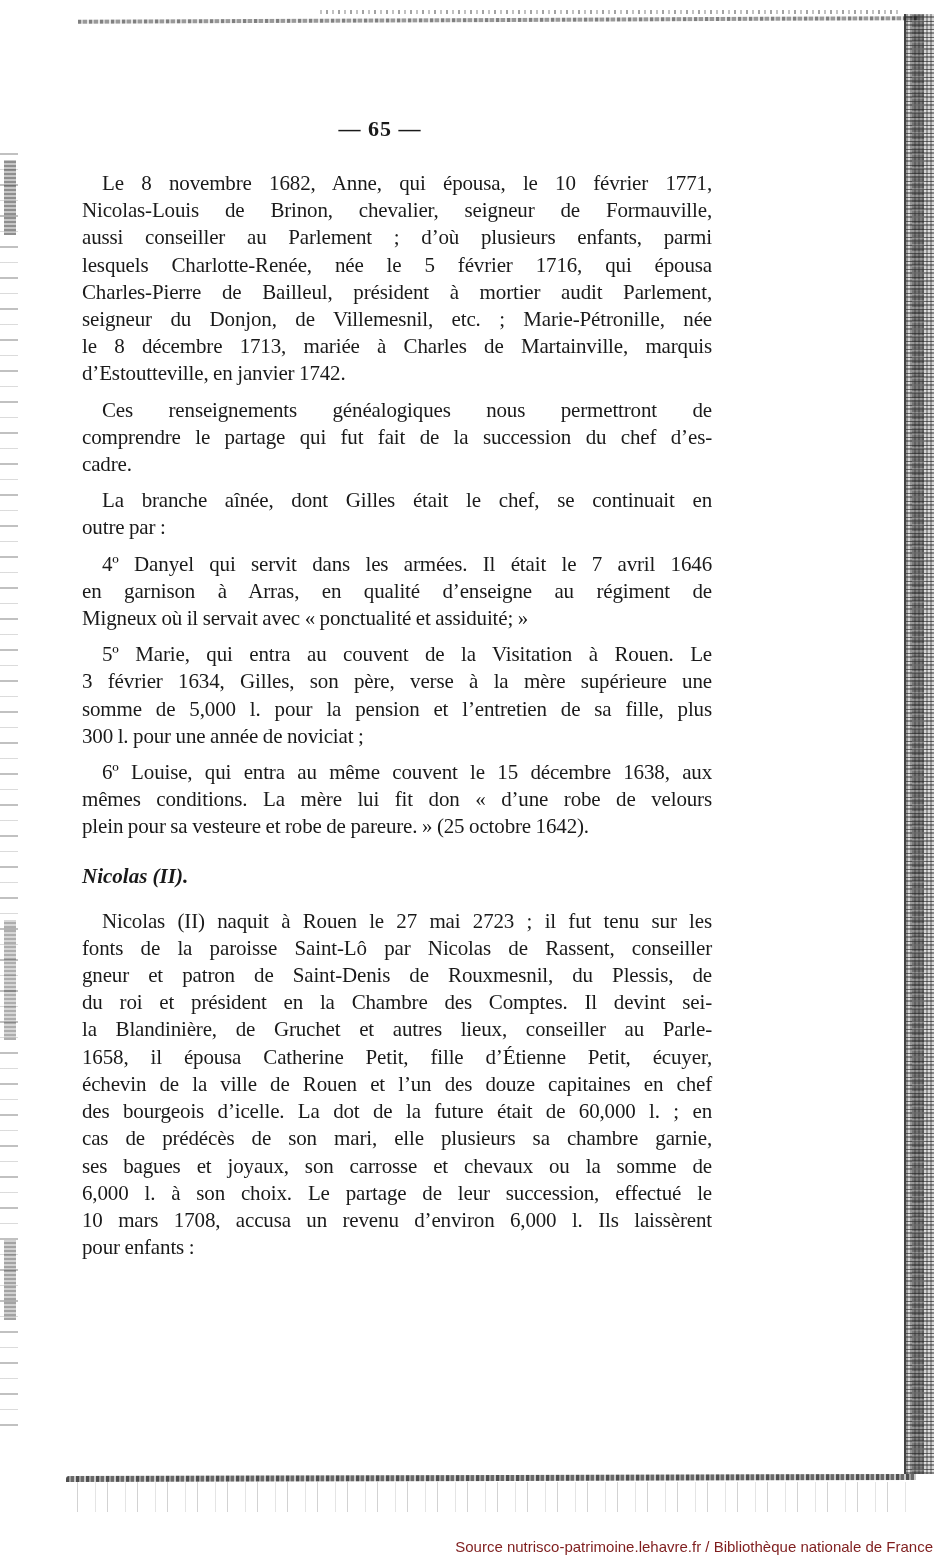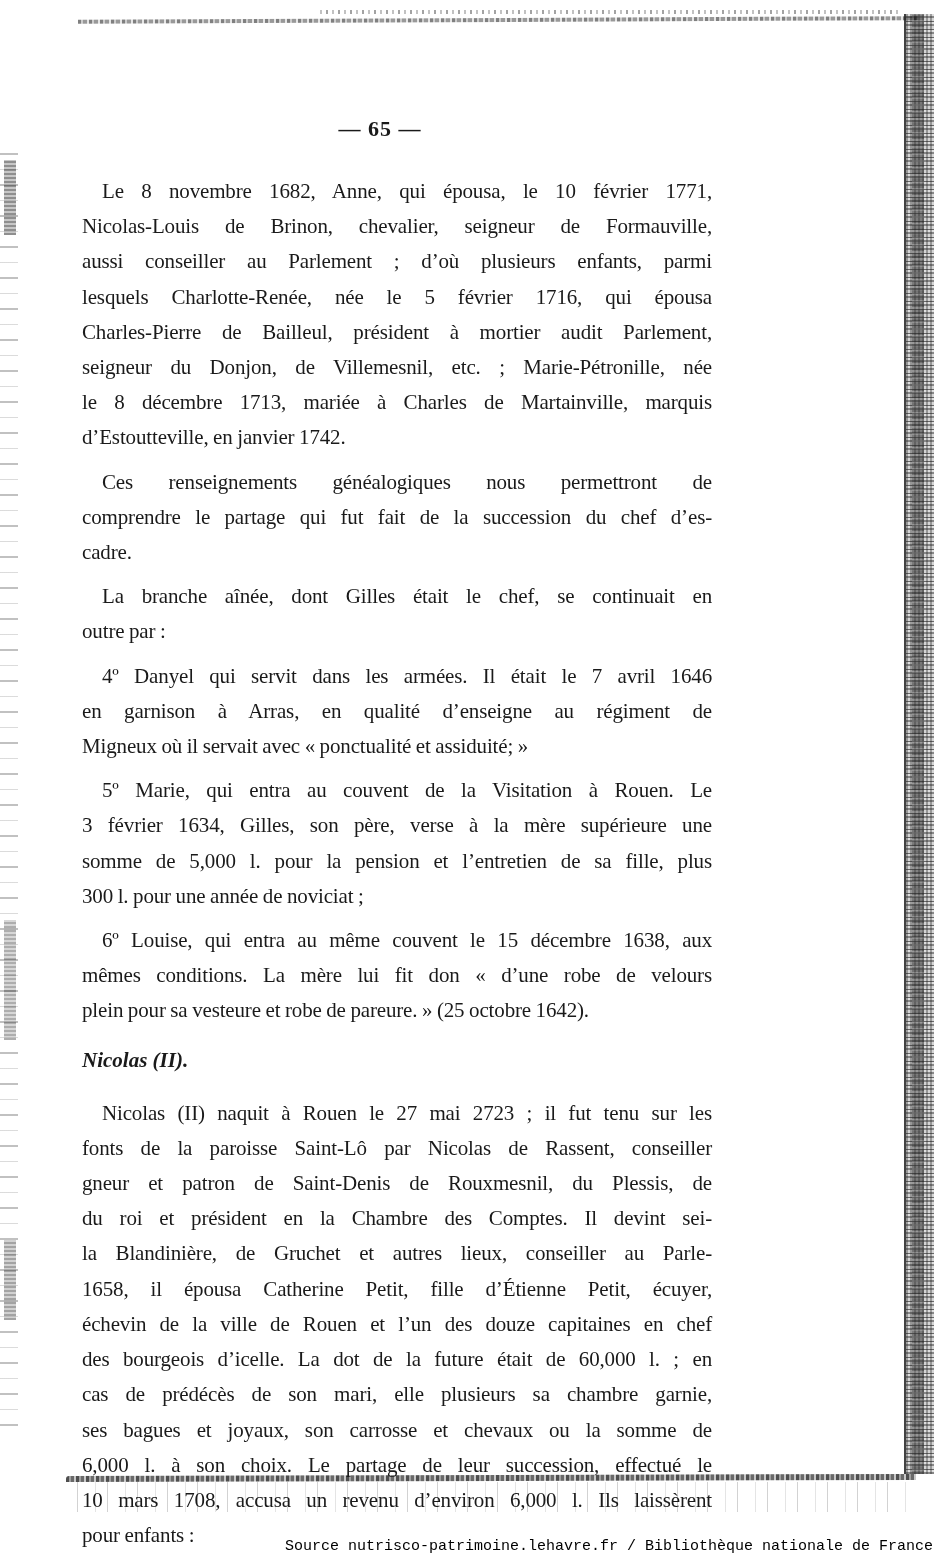--- a/index.html
+++ b/index.html
@@ -124,21 +124,20 @@
     text-align-last: left;
     text-indent: 20px;
     letter-spacing: -0.15px;
     word-spacing: -0.5px;
   }
   .para .ln {
     display: block;
     text-align: justify;
     text-align-last: justify;
     white-space: nowrap;
-    margin-top: 8px;
   }
   .para .ln.last {
     text-align-last: left;
   }
   .para .ln.first {
     padding-left: 20px;
   }
   .para { text-indent: 0; }
   .gap-md { height: 9px; }
   .section-heading {
@@ -149,24 +148,24 @@
     line-height: 27px;
     padding-right: 30px;
   }
   .gap-heading-before { height: 22px; }
   .gap-heading-after { height: 18px; }
 
   .source-footer {
     position: absolute;
     right: 10px;
     top: 1538px;
-    font-family: Liberation Mono, monospace;
+    font-family: Liberation Sans, sans-serif;
     font-size: 15px;
     line-height: 18px;
-    color: #000000;
+    color: #7f1d1d;
     white-space: nowrap;
   }
 </style>
 </head>
 <body>
 
 <div class="scan-top-edge-2"></div>
 <div class="scan-top-edge"></div>
 <div class="scan-right-spine"></div>
 <div class="scan-left-speckle"></div>

